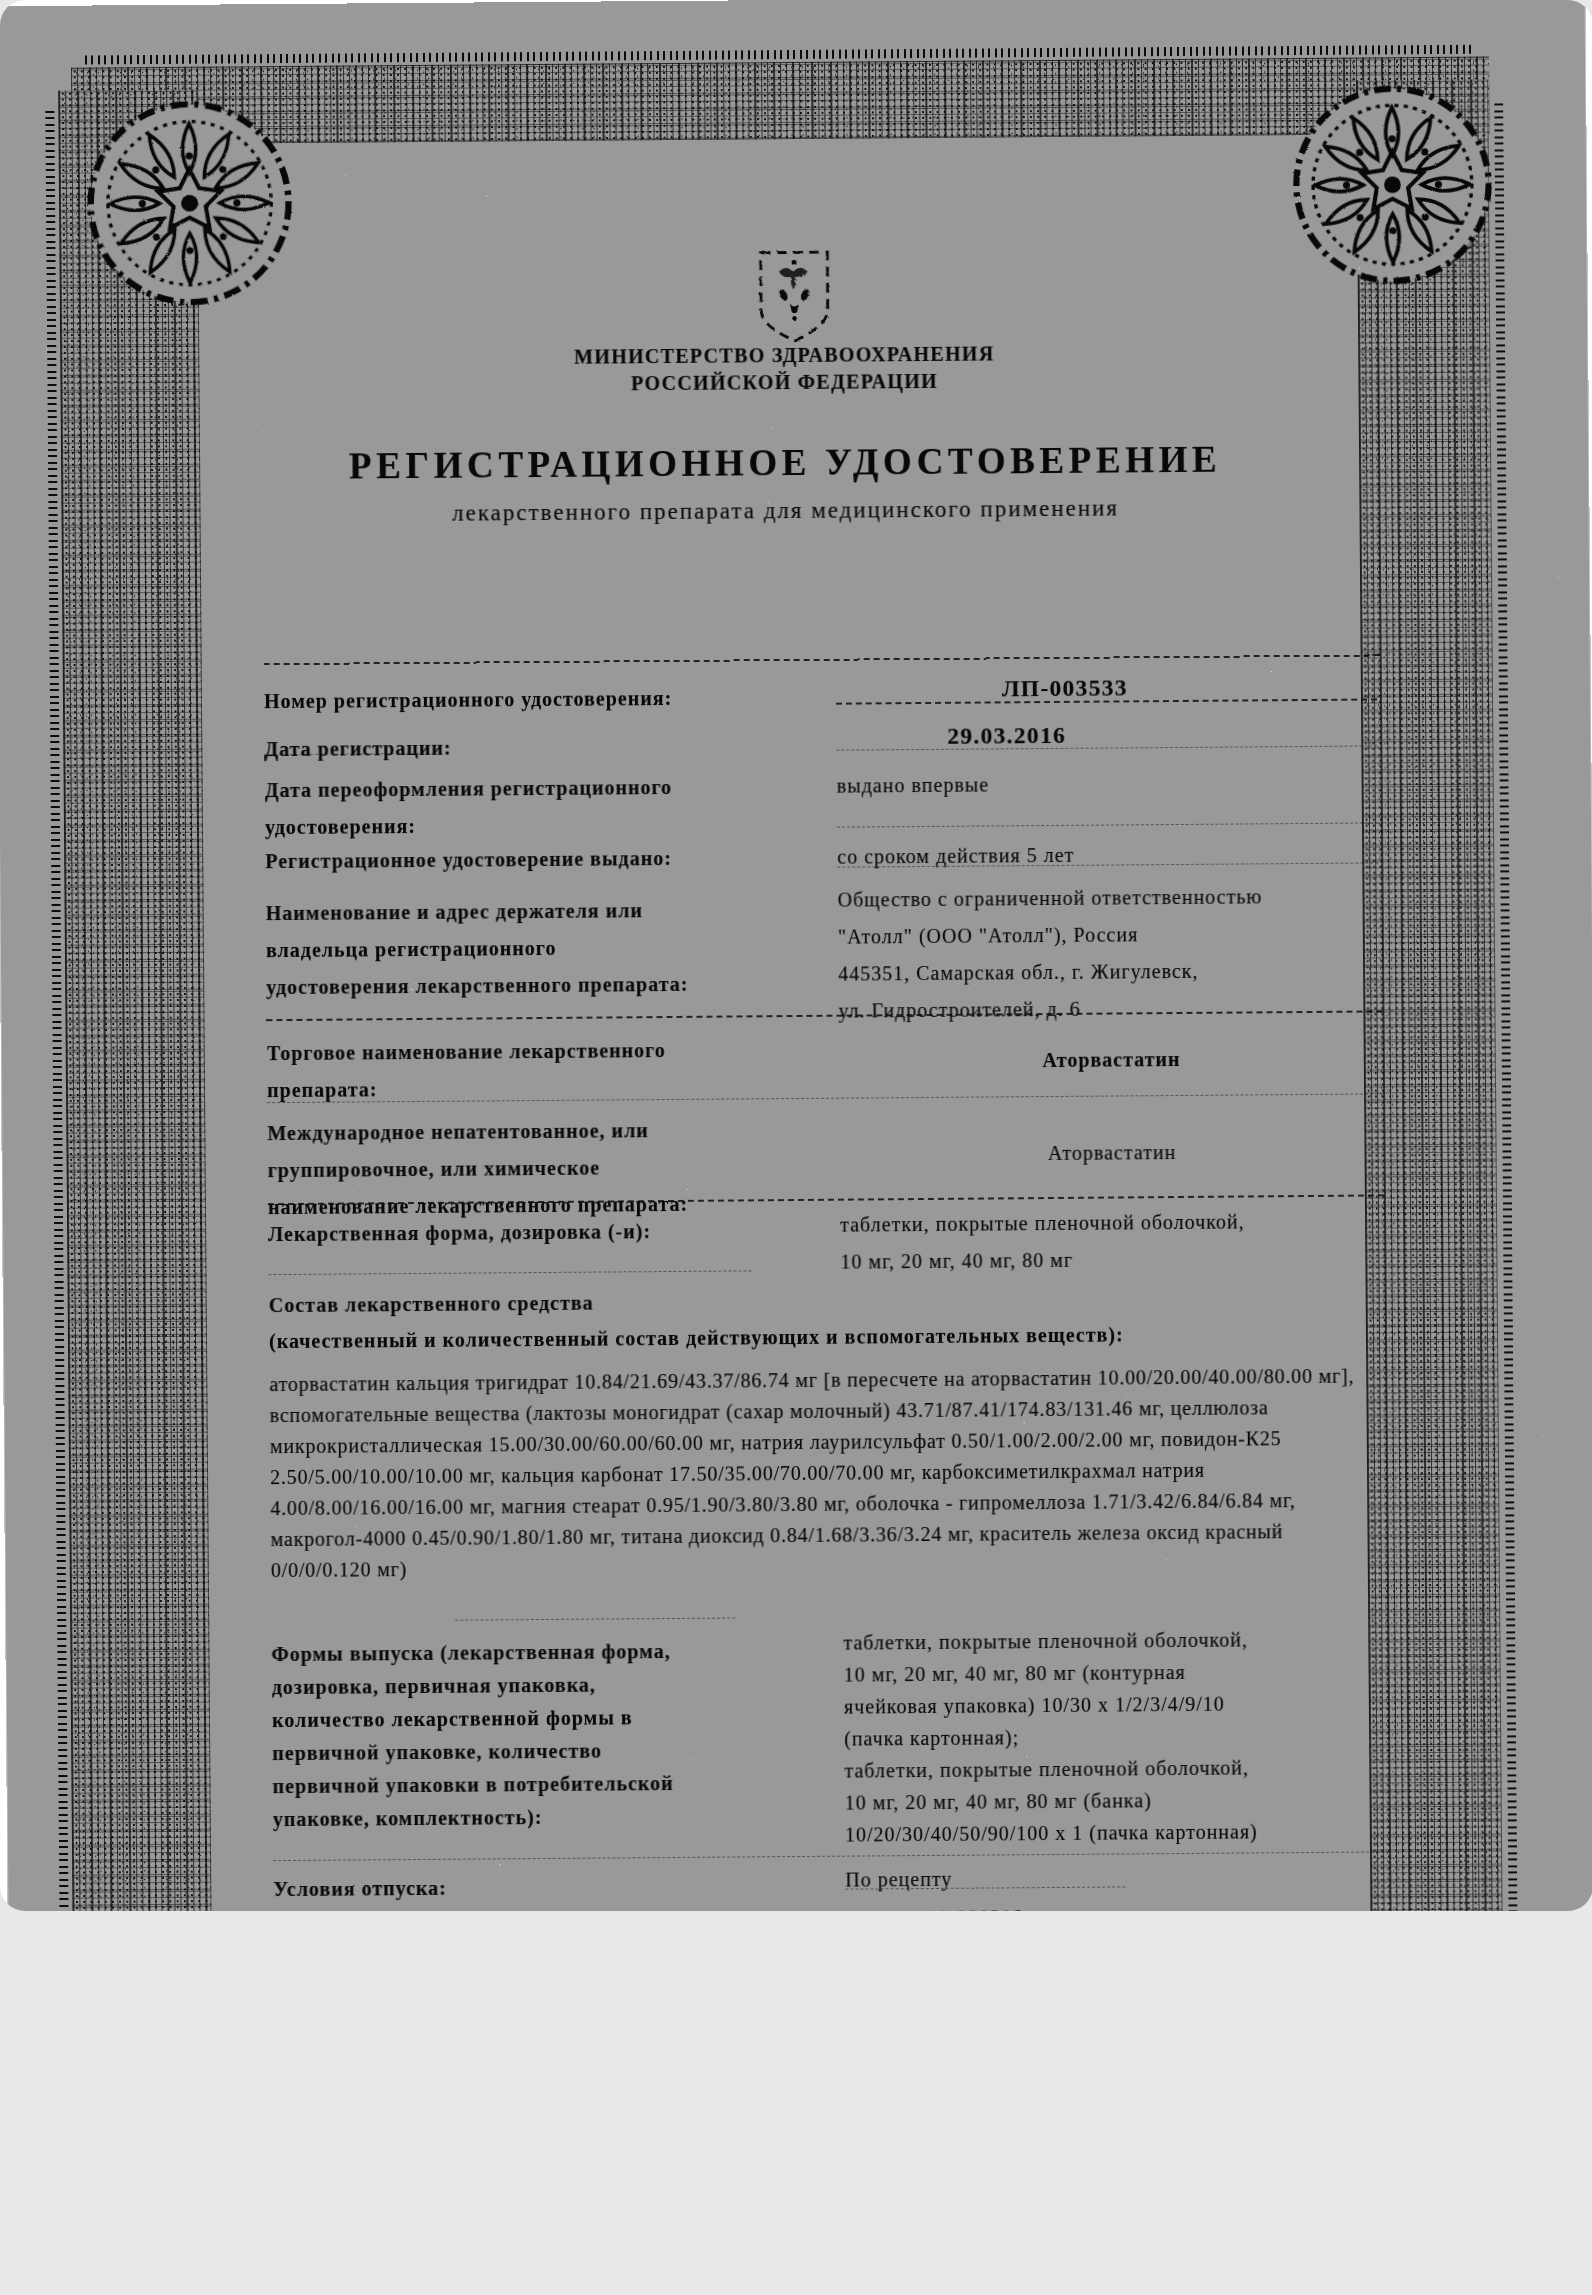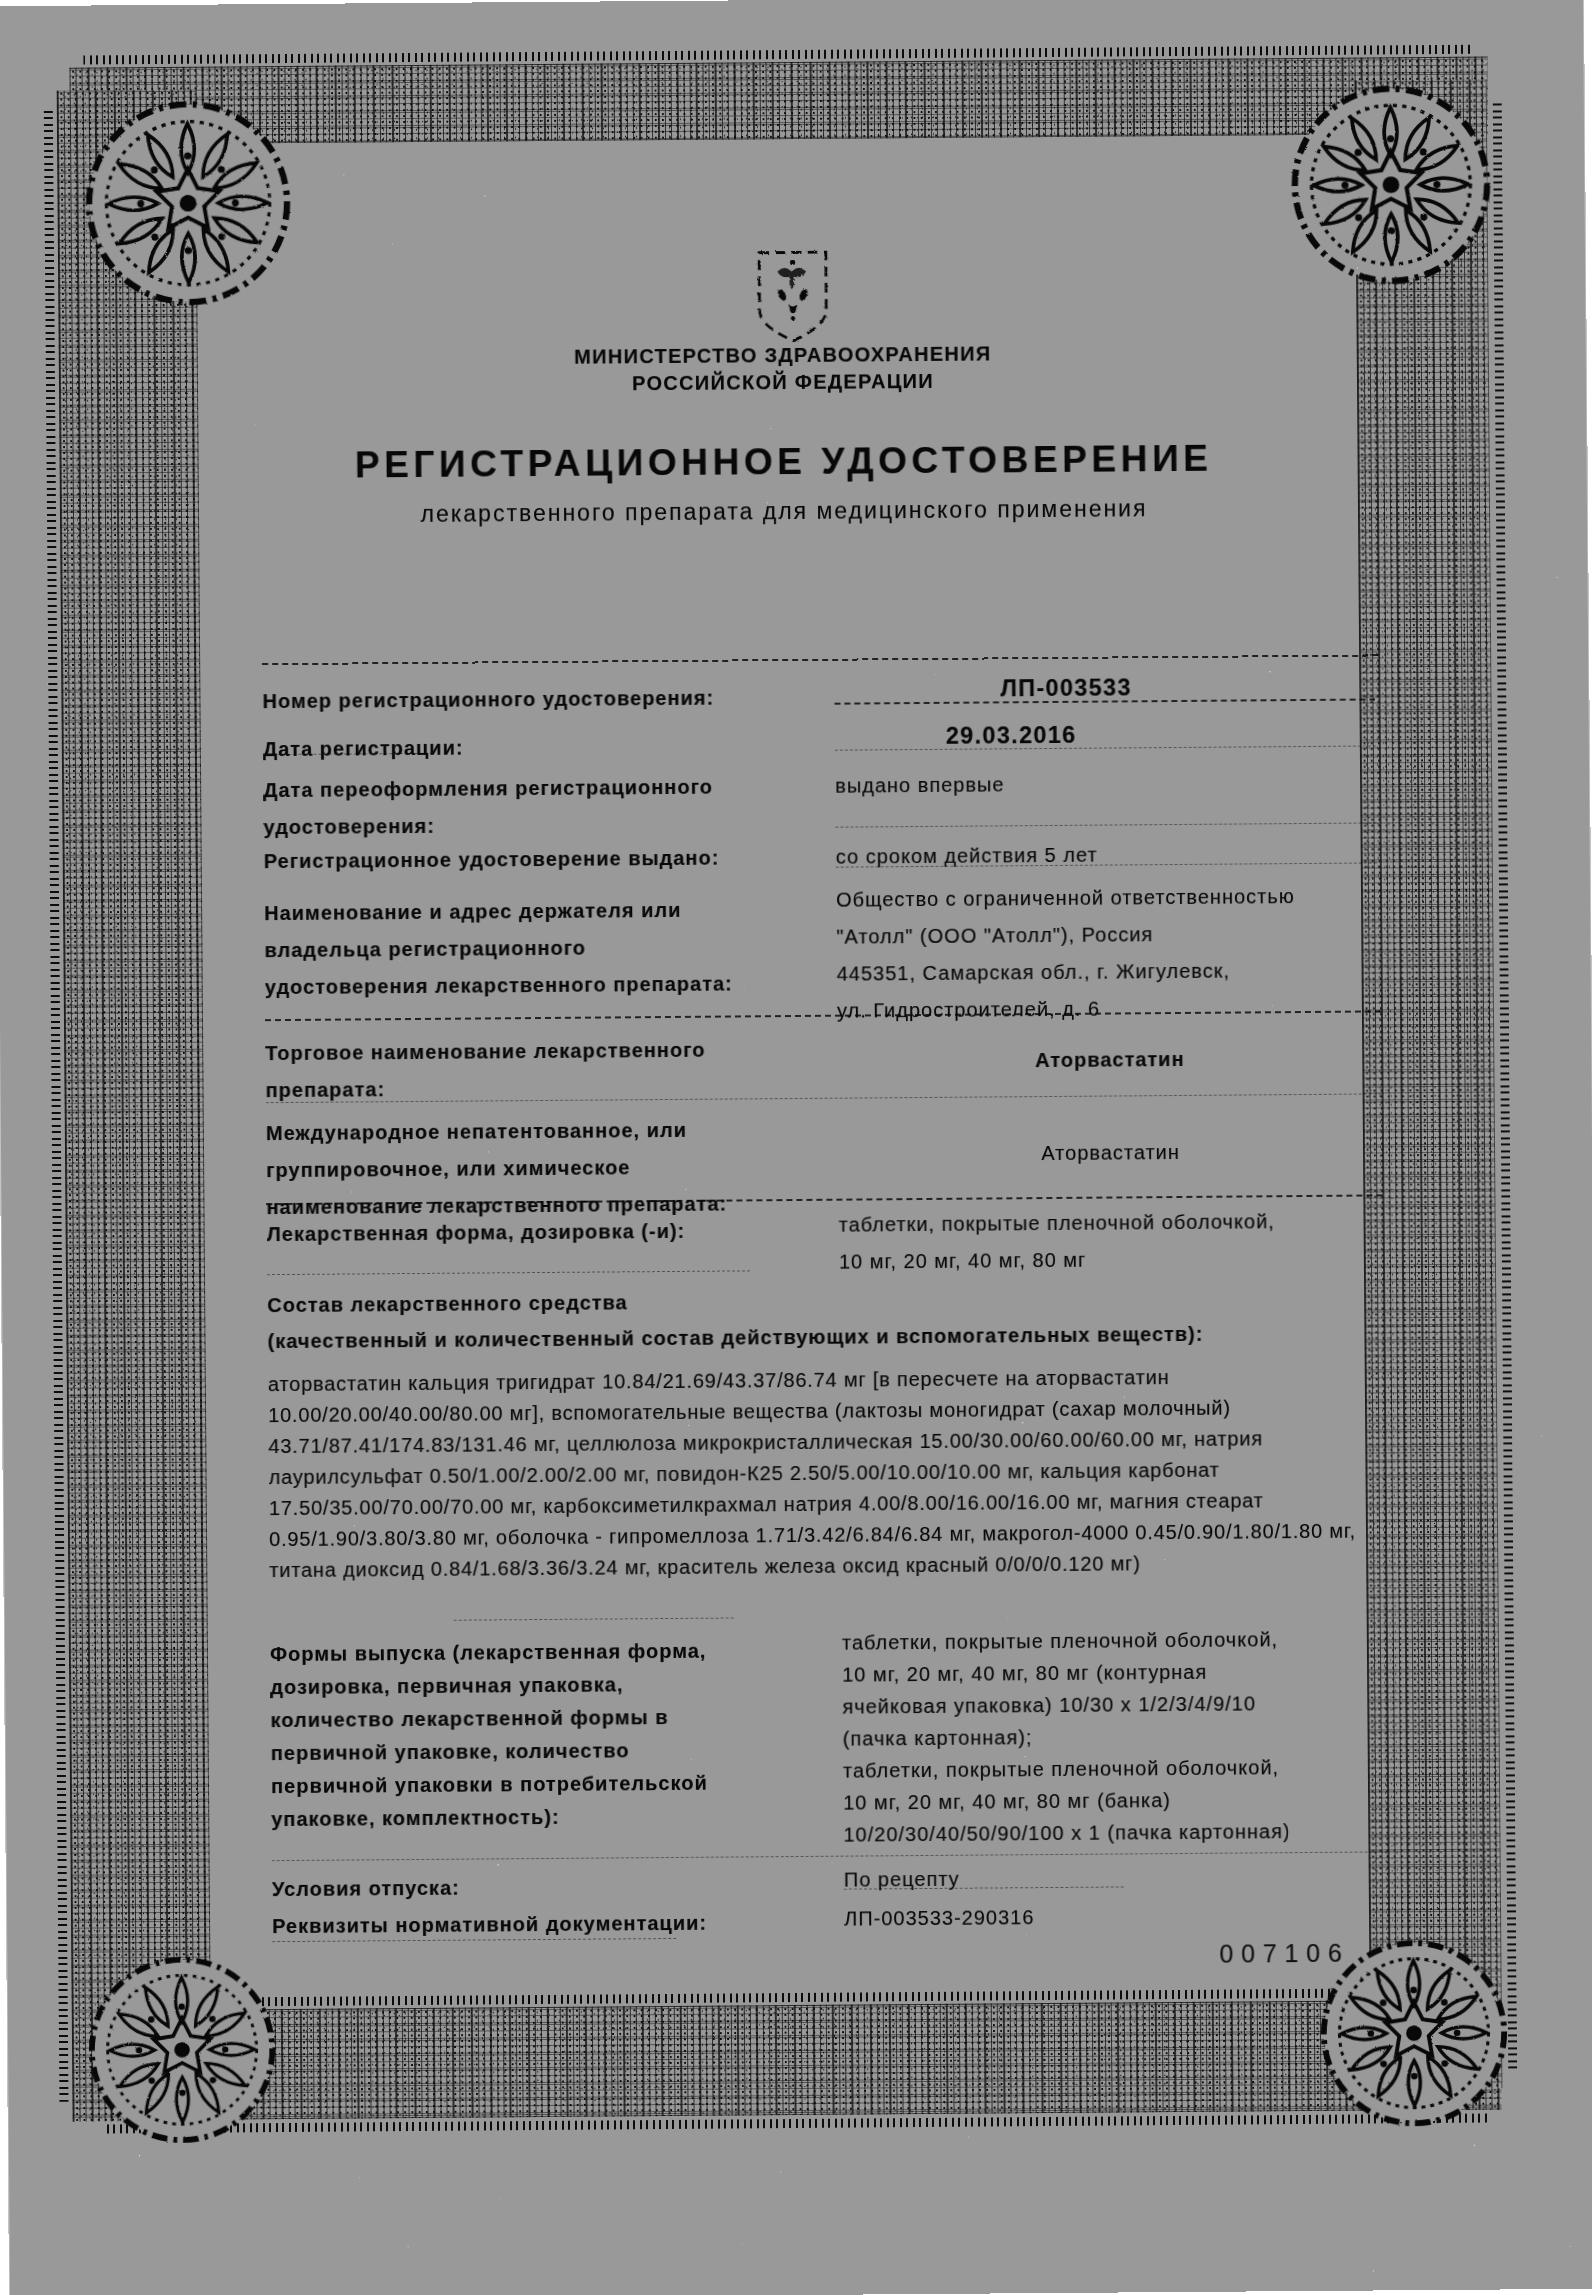--- a/index.html
+++ b/index.html
@@ -1,17 +1,17 @@
 <!DOCTYPE html>
 <html style="font-size:10.4px"><head>
 <meta charset="utf-8">
 <style>
   html,body{margin:0;padding:0;background:#e8e8e8;}
-  .page{position:relative;width:1593px;height:2295px;background:#fff;overflow:hidden;
-        font-family:Liberation Sans, sans-serif;color:#0d0d0d;}
+  .page{position:relative;width:1593px;height:1911px;background:#fff;overflow:hidden;
+        font-family:Liberation Serif, serif;color:#0d0d0d;border-radius:25px;}
   .scan{position:absolute;inset:0;transform:rotate(-0.45deg);transform-origin:50% 50%;}
 
   
   .band{position:absolute;z-index:1;opacity:.92;}
   .texture{
     background-color:#fff;
     background-image:
       radial-gradient(circle, #000 1px, transparent 1.2px),
       radial-gradient(circle, #000 0.8px, transparent 1px),
       radial-gradient(circle, #000 0.7px, transparent 0.8px),

